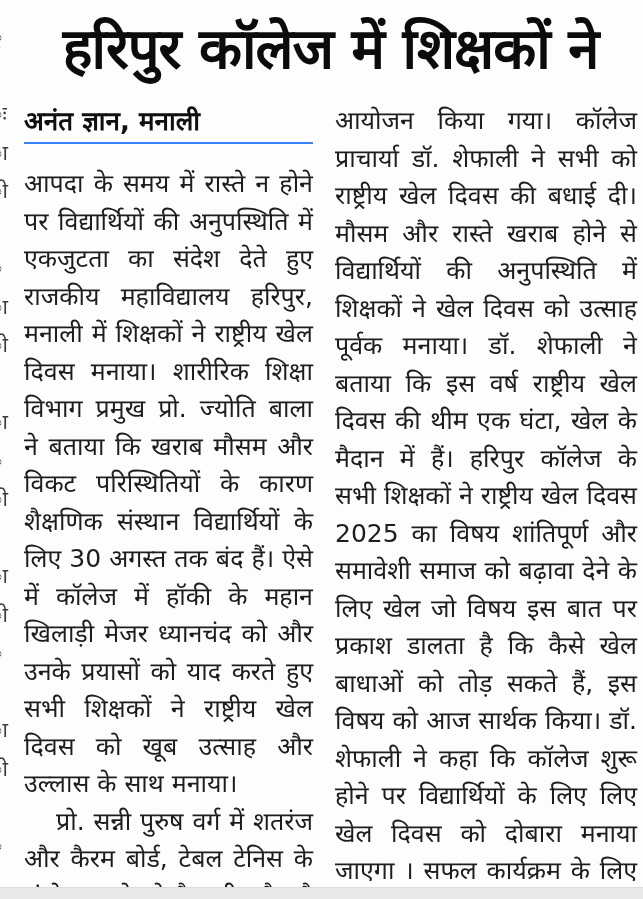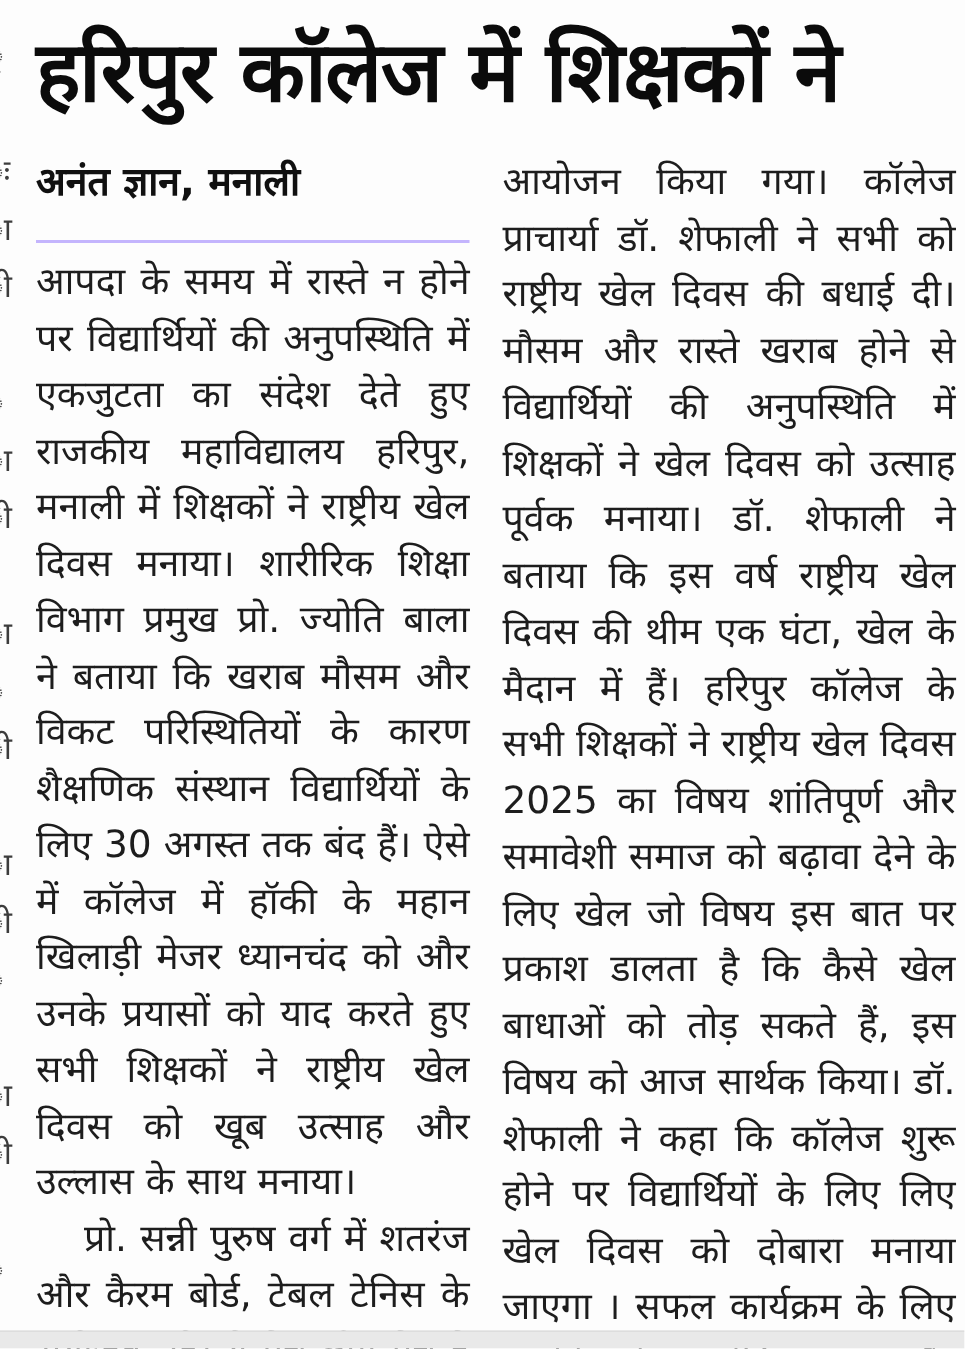--- a/index.html
+++ b/index.html
@@ -33,35 +33,36 @@
   }
 
   .headline {
     margin: 0;
     padding: 4px 0 2px 0;
     font-size: 56px;
     line-height: 78px;
     font-weight: 800;
     letter-spacing: -1px;
     color: #0b0b0b;
+    text-align: center;
   }
 
   .columns {
     display: flex;
     gap: 22px;
     margin-top: 12px;
     align-items: flex-start;
   }
   .col-left  { width: 289px; flex: 0 0 auto; }
   .col-right { flex: 1 1 auto; }
 
   .byline-block {
-    border-bottom: 2px solid #c4b5fd;
-    padding-bottom: 22px;
-    margin-bottom: 7px;
+    border-bottom: 2px solid #3b82f6;
+    padding-bottom: 4px;
+    margin-bottom: 21px;
   }
   .byline {
     font-size: 26px;
     font-weight: 700;
     color: #101010;
   }
 
   .body-text {
     margin: 0;
     font-size: 25px;

